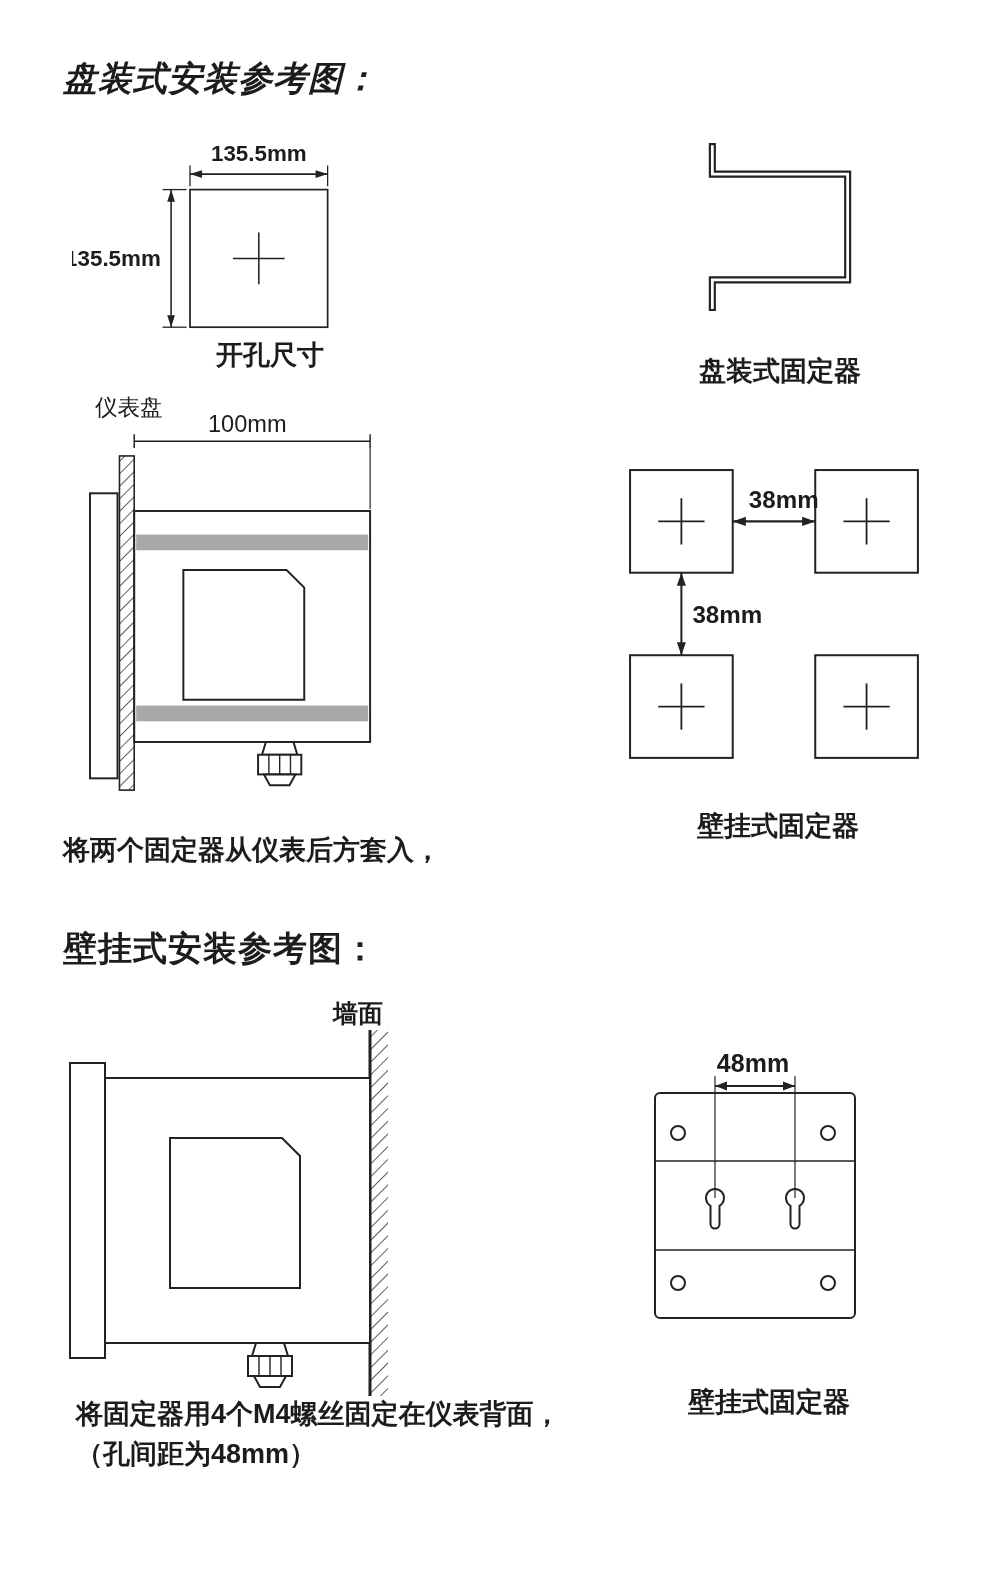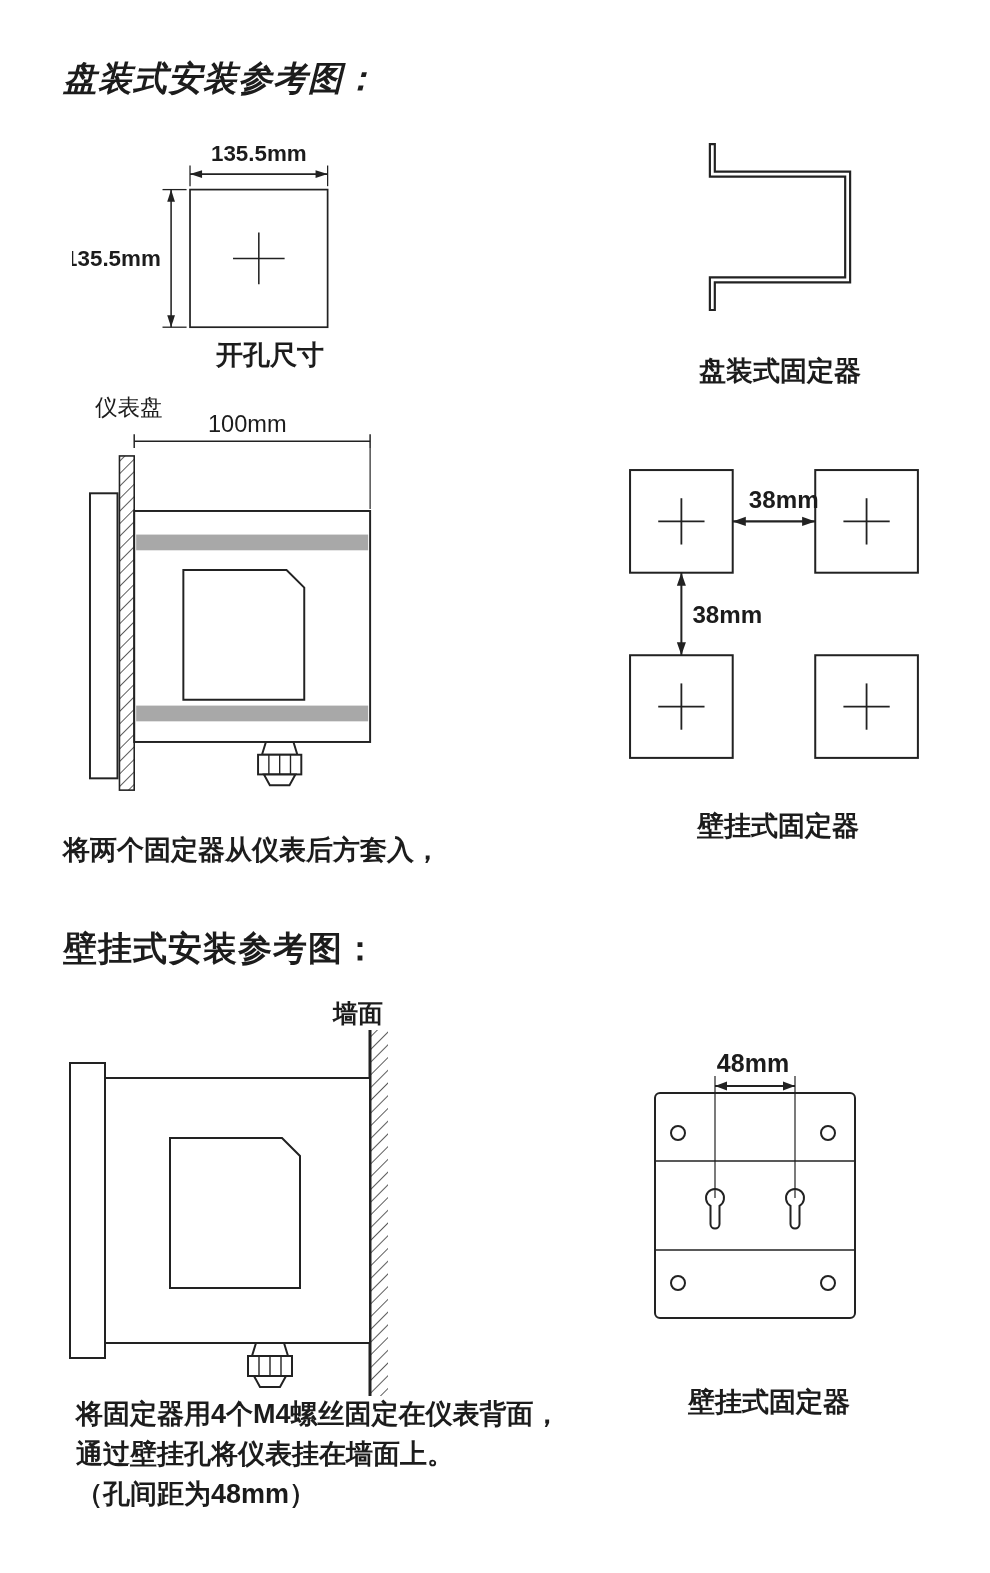--- a/index.html
+++ b/index.html
@@ -157,15 +157,14 @@
     <line x1="65" y1="38" x2="145" y2="38" stroke="#222" stroke-width="1.8"></line>
     <polygon points="65,38 77,33.5 77,42.5" fill="#222"></polygon>
     <polygon points="145,38 133,33.5 133,42.5" fill="#222"></polygon>
     <text x="103" y="24" text-anchor="middle" font-size="25" font-weight="600">48mm</text>
   </g>
 </svg>
 <div class="abs caption" style="left:664px;top:1338px;width:210px;margin-top:46px;">壁挂式固定器</div>
 
 <div class="abs note" style="left:76px;top:1394px;">
   <div>将固定器用4个M4螺丝固定在仪表背面，</div>
-  <div>通过壁挂孔将仪表挂在墙面上。</div>
   <div>（孔间距为48mm）</div>
 </div>
 
 </body></html>

